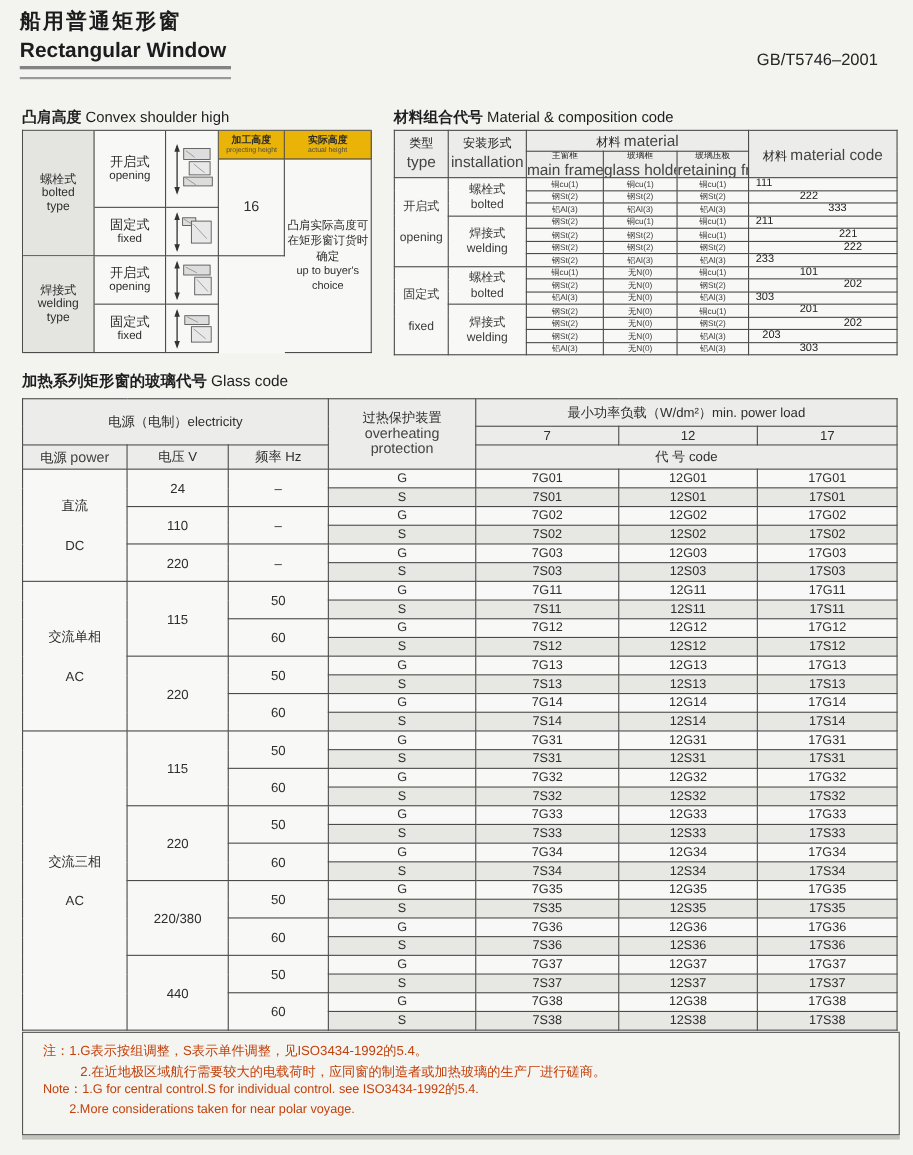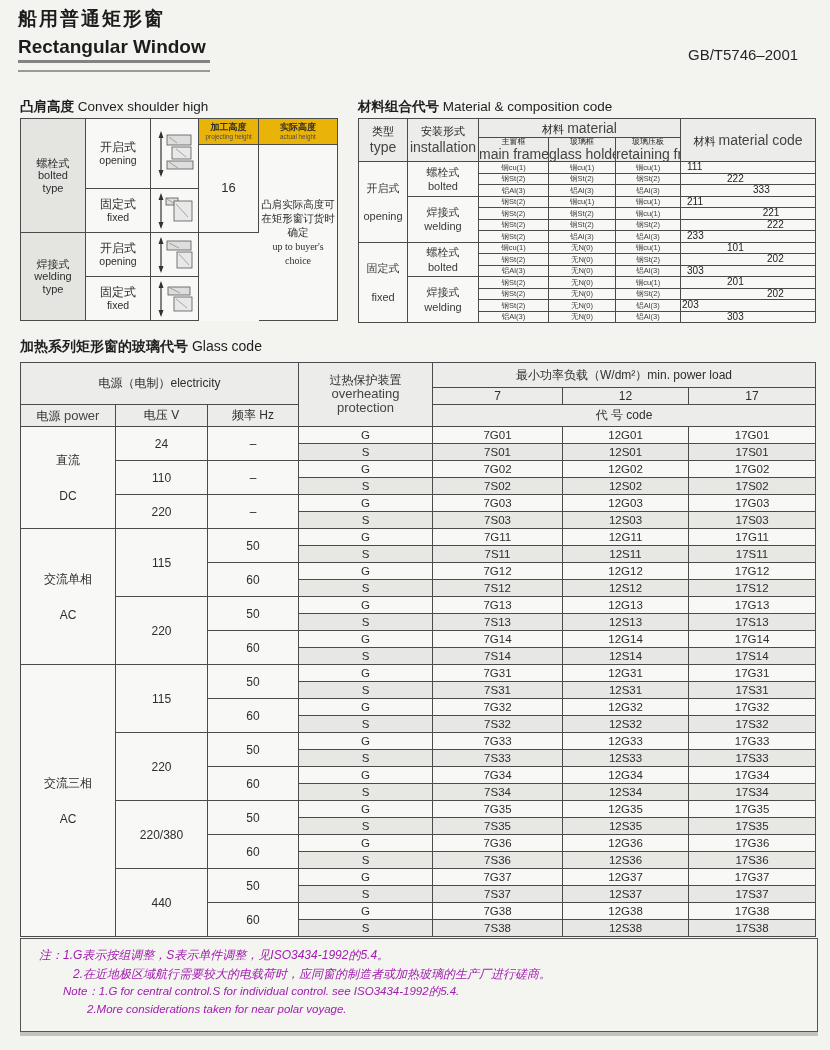--- a/index.html
+++ b/index.html
@@ -46,44 +46,44 @@
   .o2{grid-column:2;grid-row:4/5;}
   .f2{grid-column:2;grid-row:5/6;}
   .d1{grid-column:3;grid-row:1/3;}
   .d2{grid-column:3;grid-row:3/4;}
   .d3{grid-column:3;grid-row:4/5;}
   .d4{grid-column:3;grid-row:5/6;}
   .h4{grid-column:4;grid-row:1/2;}
   .h5{grid-column:5;grid-row:1/2;}
   .v16{grid-column:4;grid-row:2/4;}
   .v30{grid-column:4;grid-row:4/6;}
-  .byr{grid-column:5;grid-row:2/6;font-family:Liberation Serif, serif;}
+  .byr{grid-column:5;grid-row:2/6;}
   
   table{border-collapse:collapse;table-layout:fixed;}
   td{border:1px solid #4b4b4b;text-align:center;vertical-align:middle;
      padding:0;overflow:hidden;white-space:nowrap;background:#f8f8f6;}
   
   .mt{left:358px;top:118px;width:457px;}
   .mt td{font-size:7.5px;height:10.5px;line-height:1.05;color:#3a3a3a;}
   .mt td.hd{background:#ececea;font-size:10px;color:#222;}
   .mt td.hd .en{font-size:14px;color:#444;}
   .mt td.big{font-size:11px;line-height:1.3;}
   .mt td.code{text-align:left;font-size:10px;color:#222;}
   
   .gt{left:20px;top:362px;width:795px;}
   .gt td{font-size:11.5px;height:16px;line-height:1.05;}
   .gt td.hd{background:#ececea;font-size:12px;}
   .gt td.hd .en{font-size:13px;color:#444;}
   .gt td.span{font-size:12px;line-height:1.5;}
   .gt td.shade{background:#e7e7e4;}
   
   .notes{left:20px;top:938px;width:778px;height:78px;background:#f4f4f1;
-     border:1px solid #555;padding:7px 0 7px 18px;font-size:12px;line-height:1.55;color:#a21caf;
-     box-shadow:0 4px 0 #c3c3be;font-style:italic;}
-  .notes .en{font-size:11.5px;margin-left:24px;}
+     border:1px solid #555;padding:7px 0 7px 18px;font-size:12px;line-height:1.55;color:#c2410c;
+     box-shadow:0 4px 0 #c3c3be;}
+  .notes .en{font-size:11.5px;}
   .ind1{padding-left:24px;}
   .ind2{padding-left:34px;}
   svg{display:block;}
 </style>
 </head>
 <body>
 
 <div class="abs title-zh">船用普通矩形窗</div>
 <div class="abs title-en">Rectangular Window</div>
 <div class="abs title-rule"></div>
@@ -282,21 +282,21 @@
       <tr>
         <td>钢St(2)</td>
         <td>无N(0)</td>
         <td>钢St(2)</td>
         <td class="code" style="padding-left:86px;">202</td>
       </tr>
       <tr>
         <td>钢St(2)</td>
         <td>无N(0)</td>
         <td>铝Al(3)</td>
-        <td class="code" style="padding-left:1px;">203</td>
+        <td class="code" style="padding-left:12px;">203</td>
       </tr>
       <tr>
         <td>铝Al(3)</td>
         <td>无N(0)</td>
         <td>铝Al(3)</td>
         <td class="code" style="padding-left:46px;">303</td>
       </tr>
     </tbody>
 </table>
 

